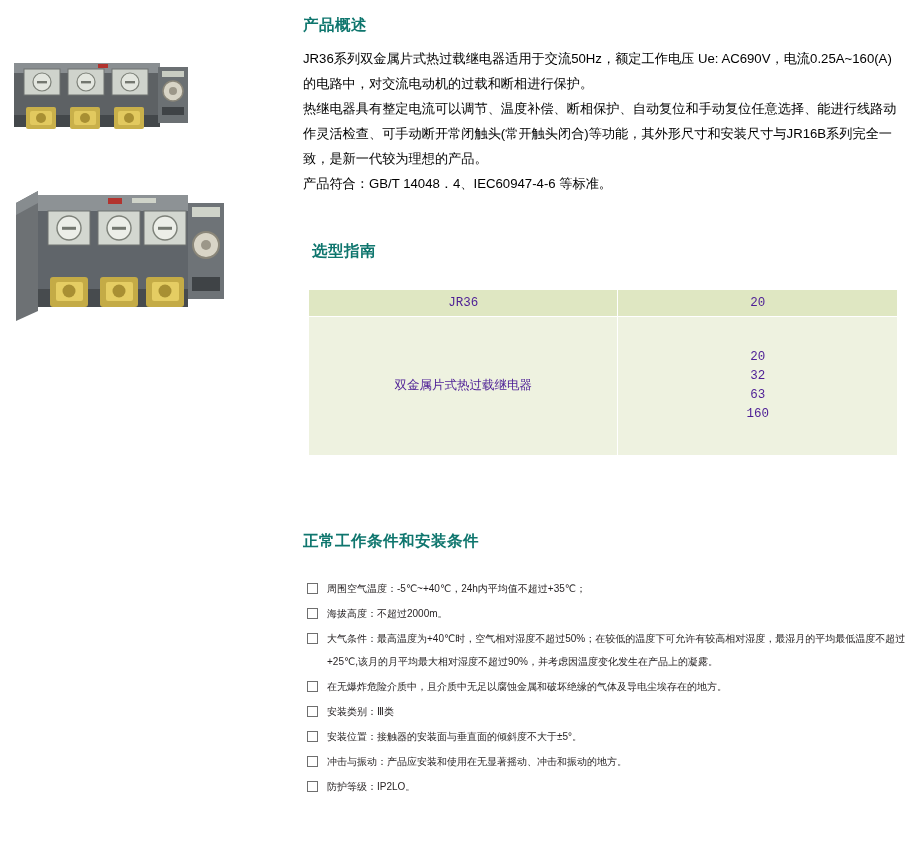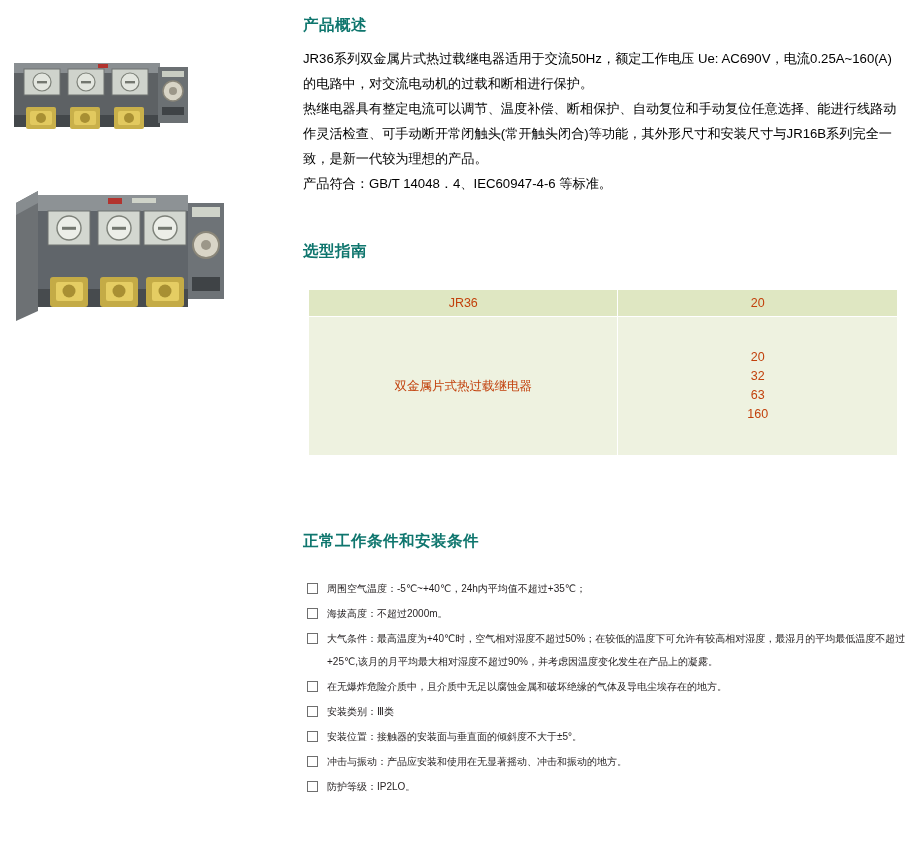--- a/index.html
+++ b/index.html
@@ -43,21 +43,21 @@
     width: 600px;
   }
   .section-title {
     color: #0f766e;
     font-size: 15.5px;
     font-weight: bold;
     letter-spacing: .5px;
     margin: 0;
   }
   #overview-title { position: absolute; left: 0; top: 15px; }
-  #selection-title { position: absolute; left: 0; top: 241px; }
+  #selection-title { position: absolute; left: 9px; top: 241px; }
   #conditions-title { position: absolute; left: 0; top: 531px; }
 
   .overview-body {
     position: absolute;
     left: 0;
     top: 46px;
     width: 600px;
     font-size: 13.2px;
     line-height: 25px;
     color: #000000;
@@ -65,21 +65,22 @@
   .overview-body p { margin: 0; }
 
   
   .spec-table {
     position: absolute;
     left: 5px;
     top: 289px;
     width: 590px;
     border-collapse: collapse;
     font-size: 12.5px;
-    color: #c2410c;
+    color: #4c1d95;
+    font-family: Liberation Mono, monospace;
   }
   .spec-table td {
     border: 1px solid #ffffff;
     text-align: center;
     vertical-align: middle;
     padding: 0;
   }
   .row-head td {
     background: #dfe7c2;
     height: 26px;

